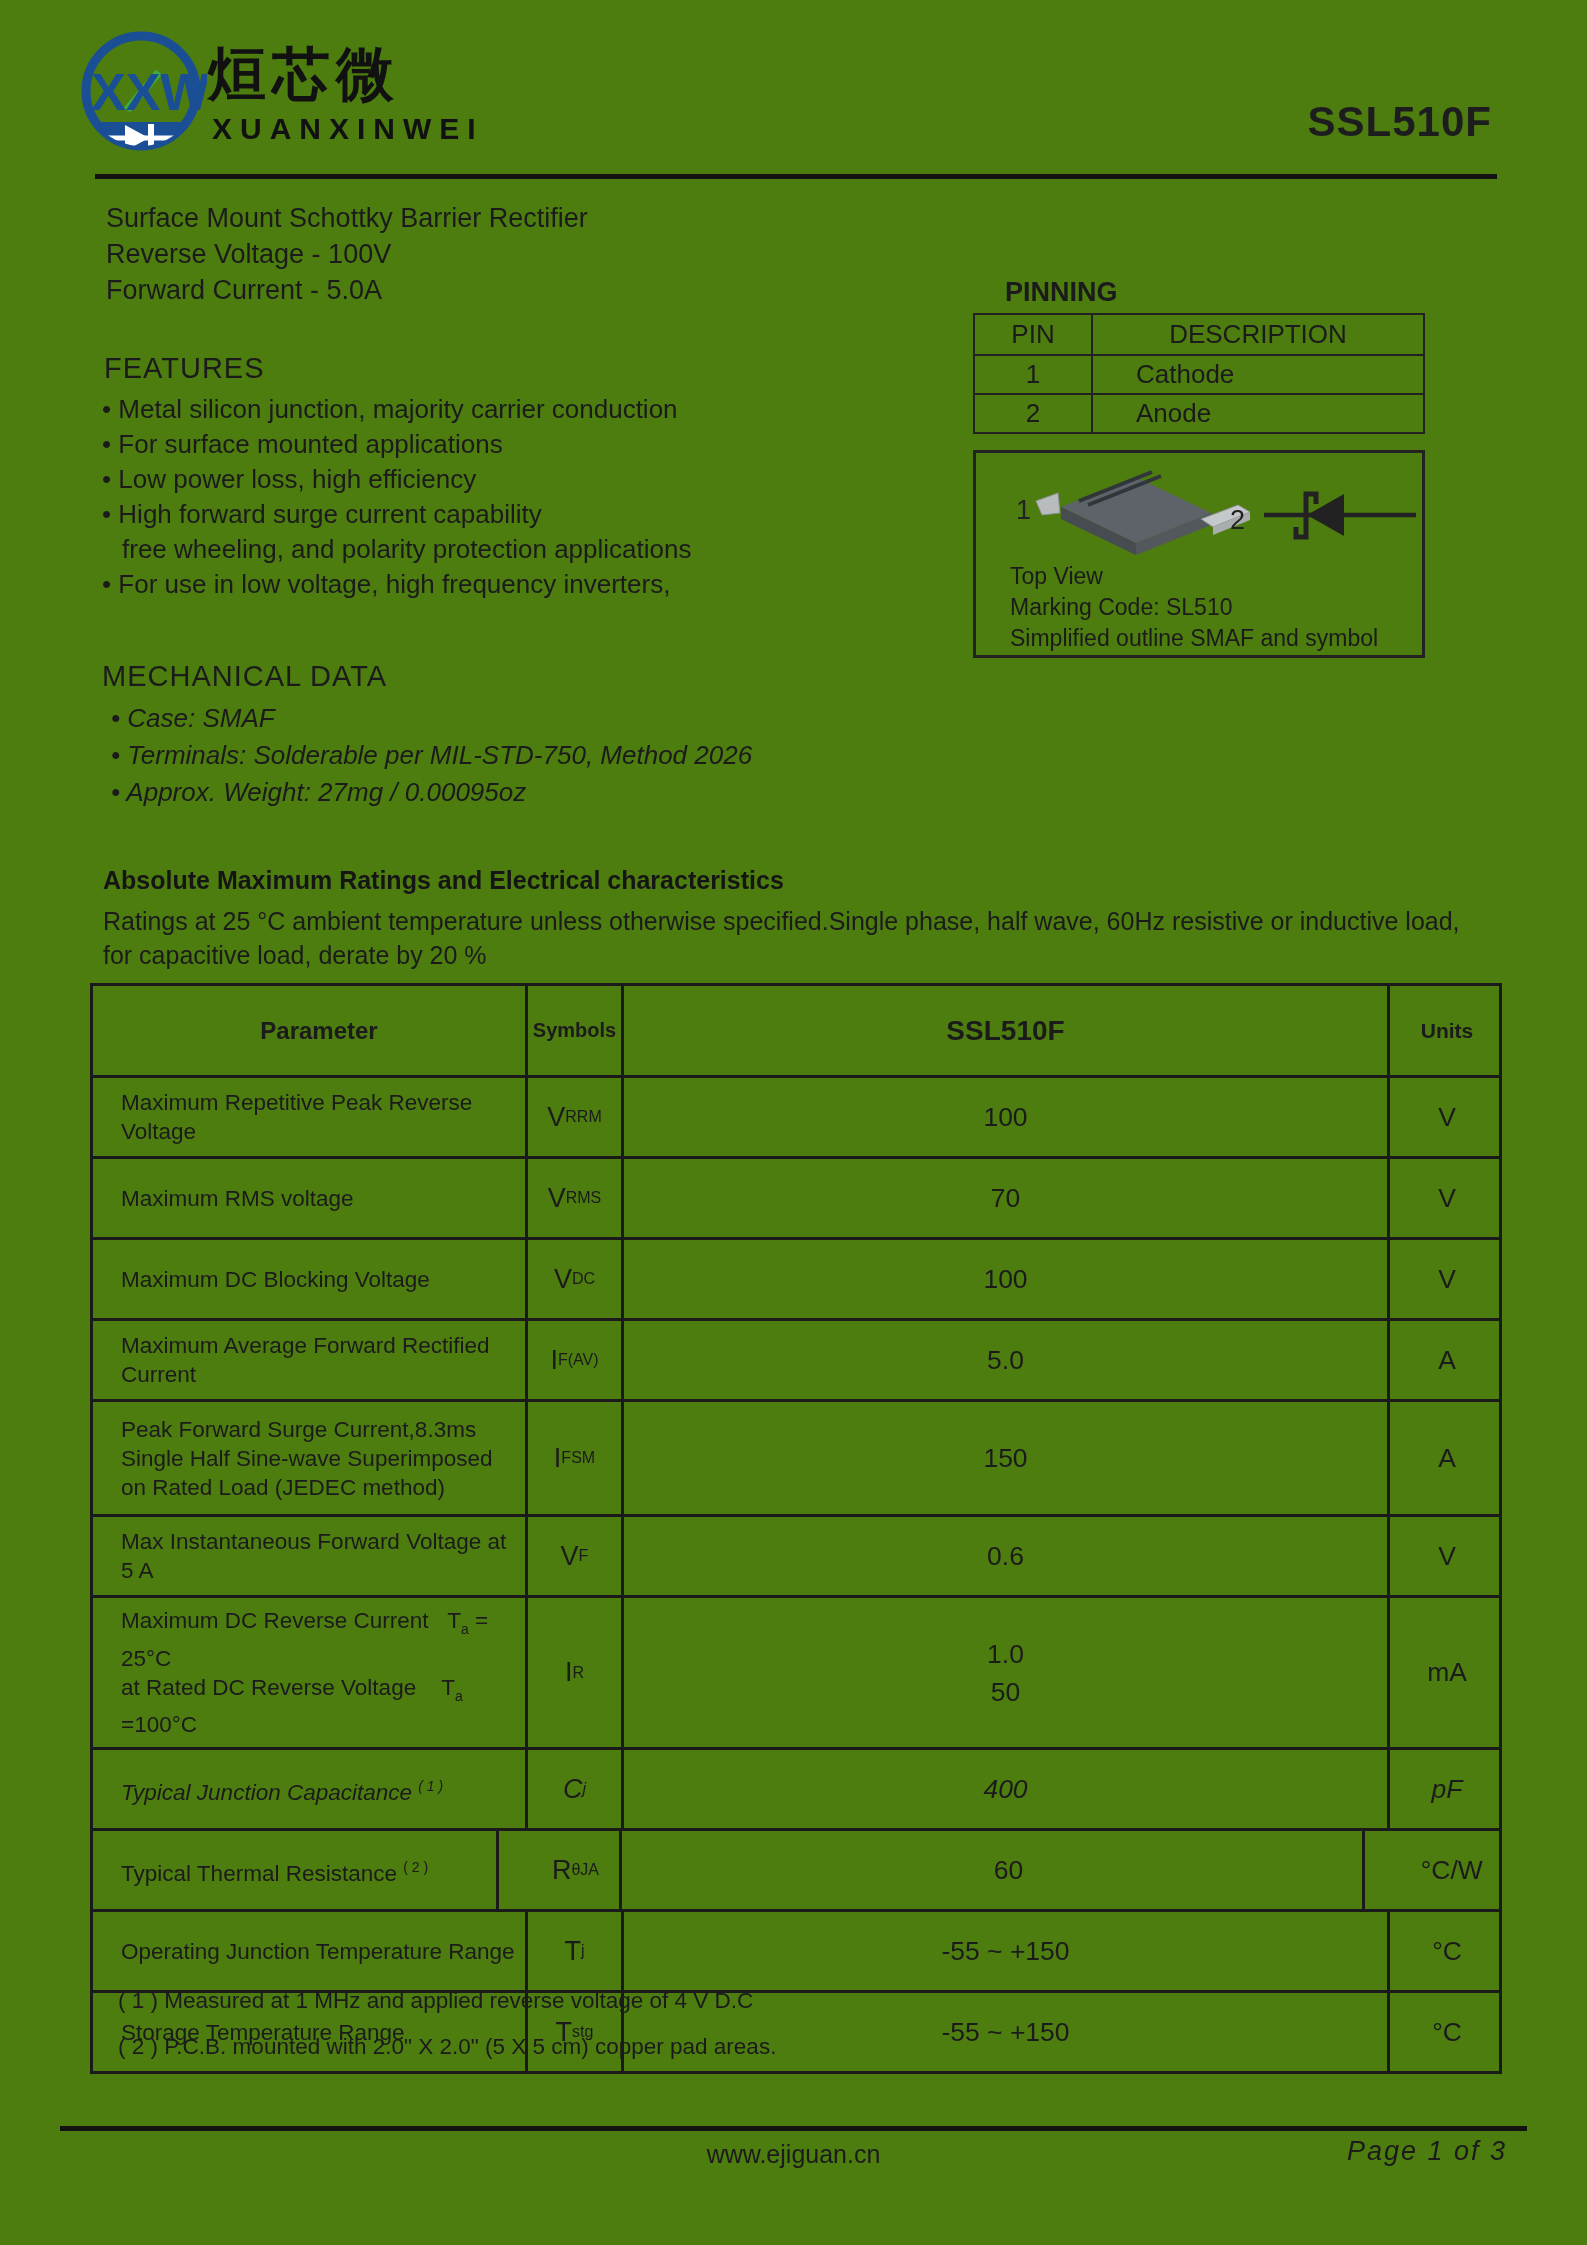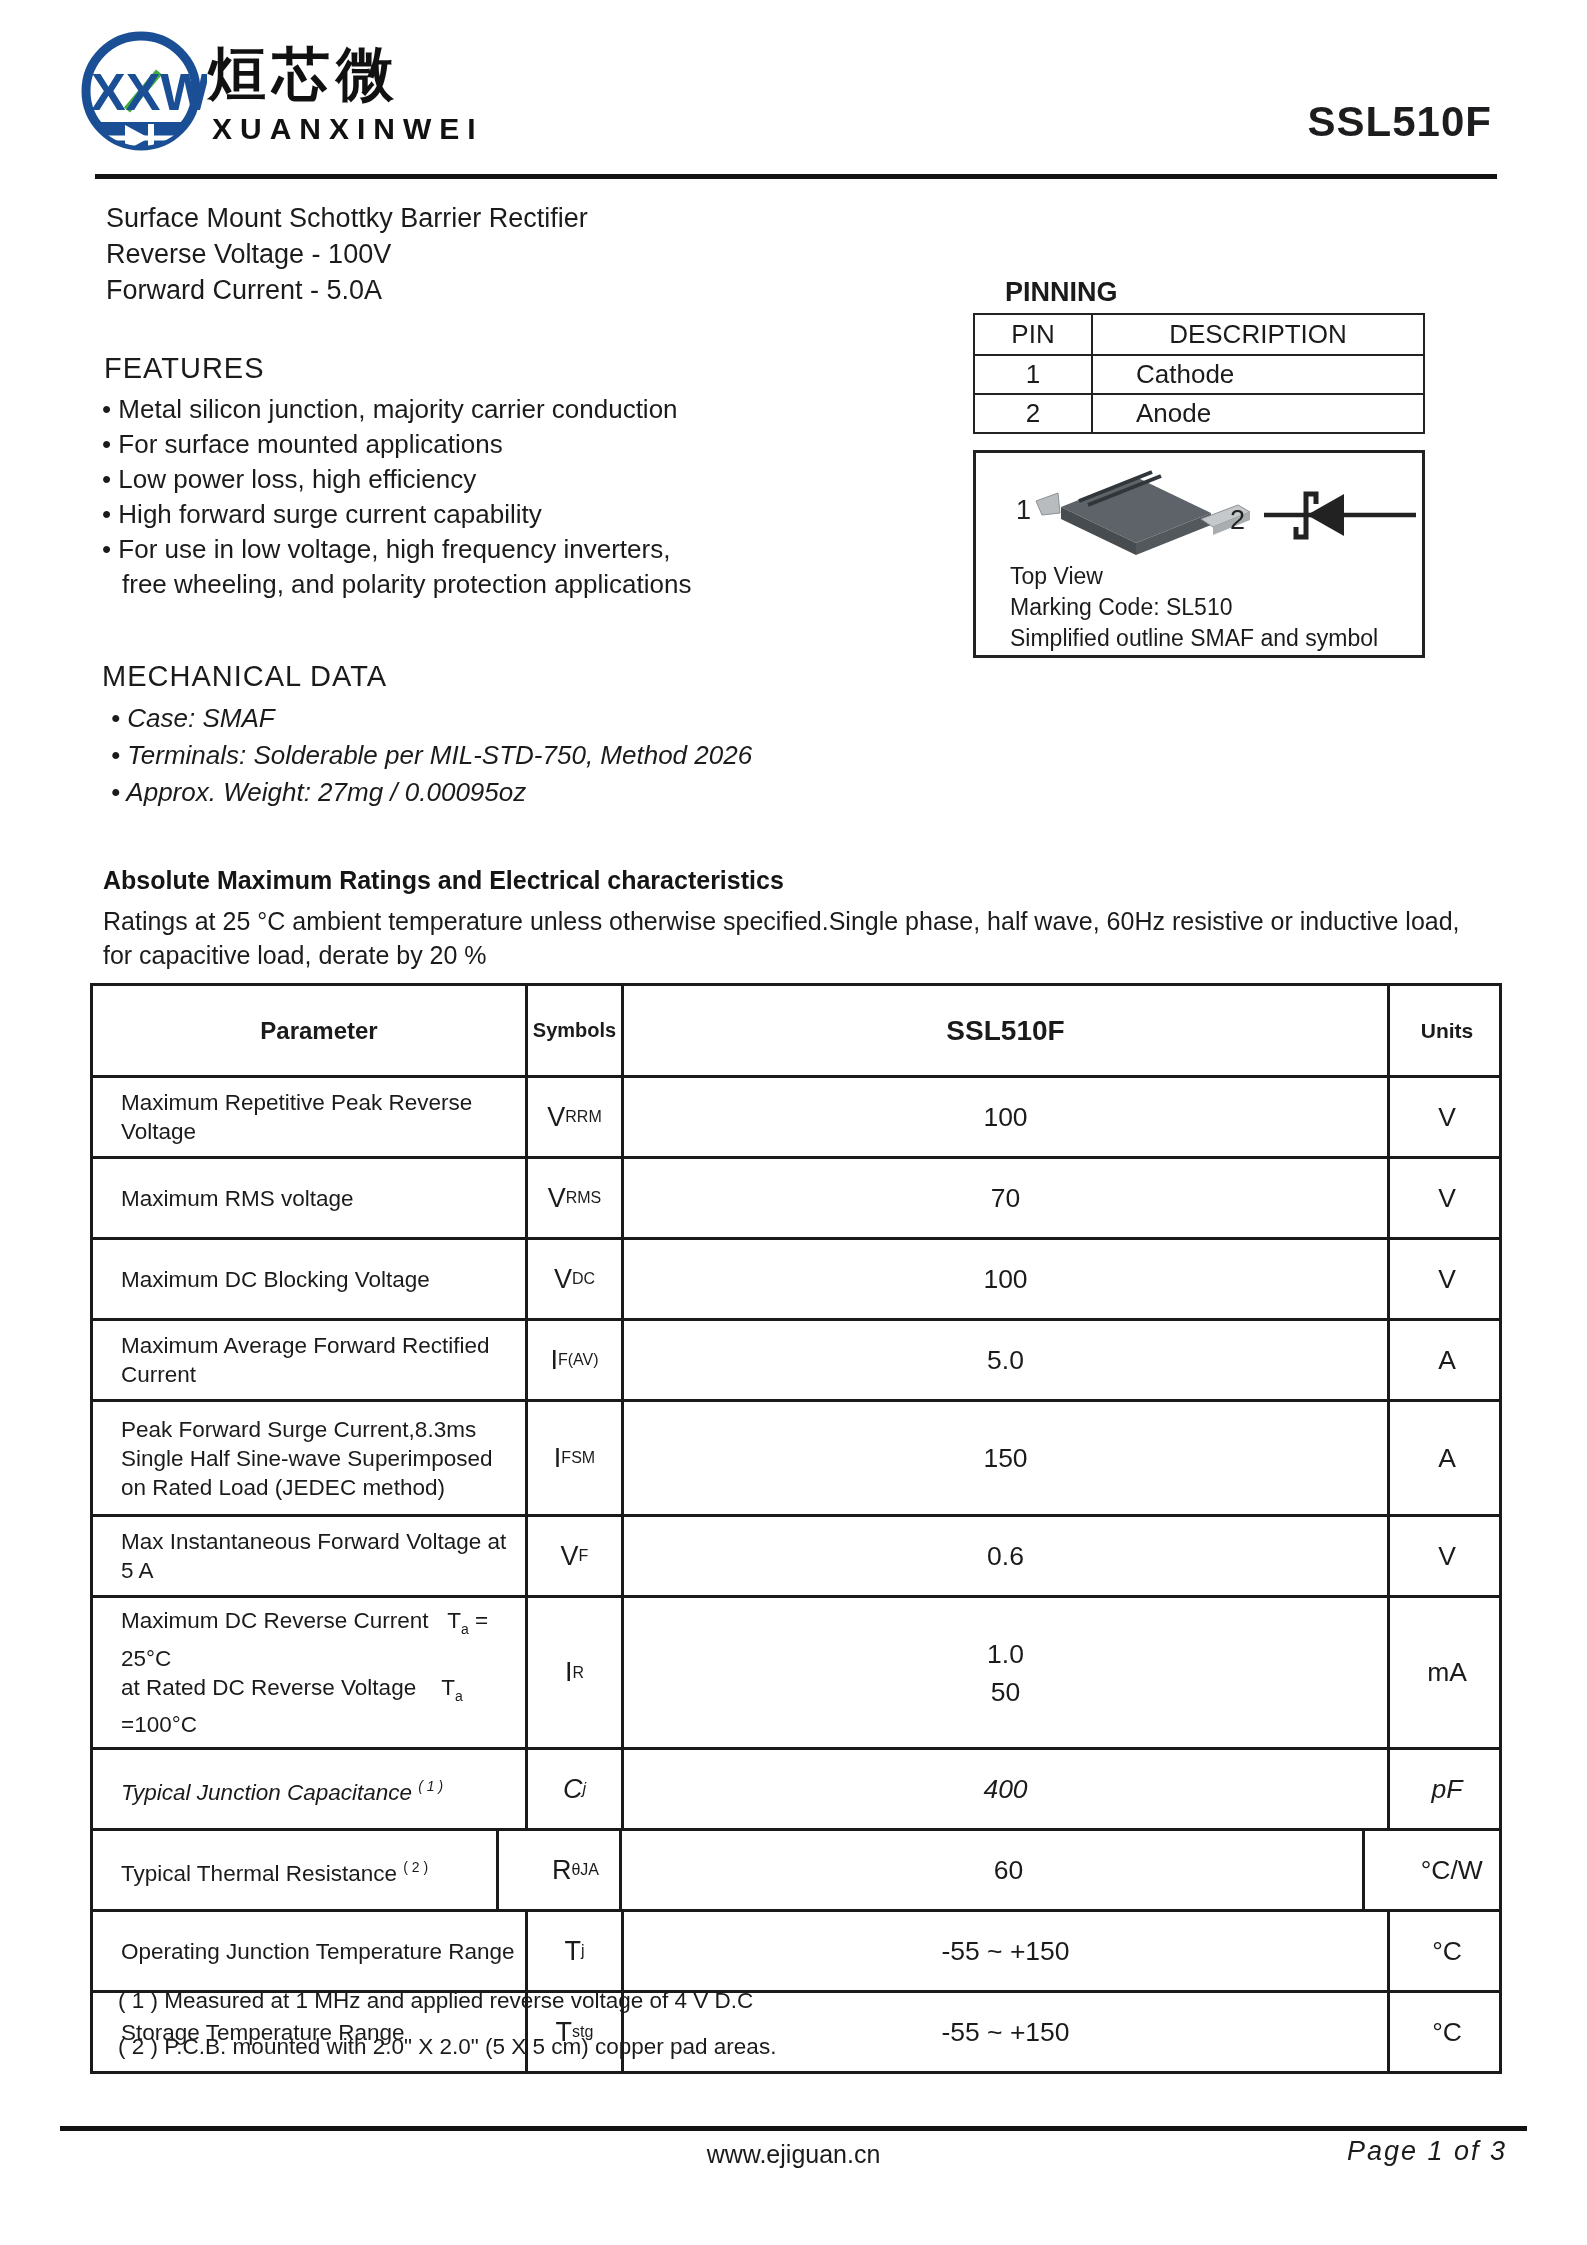--- a/index.html
+++ b/index.html
@@ -1,18 +1,18 @@
 <!DOCTYPE html>
 <html><head>
 <meta charset="utf-8">
 <style>
   html,body{margin:0;padding:0;background:#e8e8e8;}
   .page{
     position:relative; width:1587px; height:2245px; margin:0 auto;
-    background:#ffffff; font-family:"Liberation Sans", sans-serif; color:#1d1d1f;
+    background:#4d7c0f; font-family:"Liberation Sans", sans-serif; color:#1d1d1f;
     overflow:hidden;
   }
   
   .logo{position:absolute; left:75px; top:28px; width:132px; height:134px;}
   .logo-cn{position:absolute; left:208px; top:36px; font-size:58px; font-weight:bold; letter-spacing:6px; color:#111;}
   .logo-en{position:absolute; left:212px; top:112px; font-size:30px; font-weight:bold; letter-spacing:8px; color:#111;}
   .part-title{position:absolute; right:95px; top:98px; font-size:42px; font-weight:bold; color:#1d1d1f; letter-spacing:1px;}
   .rule-top{position:absolute; left:95px; width:1402px; top:174px; height:5px; background:#121212;}
   
   .intro{position:absolute; left:106px; top:200px; font-size:27px; line-height:36px; color:#1b1b1b;}
@@ -92,22 +92,22 @@
     <div>Reverse Voltage - 100V</div>
     <div>Forward Current - 5.0A</div>
   </div>
 
   <div class="sec-heading features-heading">FEATURES</div>
   <div class="bullets features-list">
       <div class="f-line">• Metal silicon junction, majority carrier conduction</div>
       <div class="f-line">• For surface mounted applications</div>
       <div class="f-line">• Low power loss, high efficiency</div>
       <div class="f-line">• High forward surge current capability</div>
+      <div class="f-line cont">free wheeling, and polarity protection applications</div>
       <div class="f-line">• For use in low voltage, high frequency inverters,</div>
-      <div class="f-line cont">free wheeling, and polarity protection applications</div>
     </div>
 
   <div class="sec-heading mech-heading">MECHANICAL DATA</div>
   <div class="bullets mech-list">
       <div class="f-line">• Case: SMAF</div>
       <div class="f-line">• Terminals: Solderable per MIL-STD-750, Method 2026</div>
       <div class="f-line">• Approx. Weight: 27mg  / 0.00095oz</div>
     </div>
 
   <div class="pin-heading">PINNING</div>

